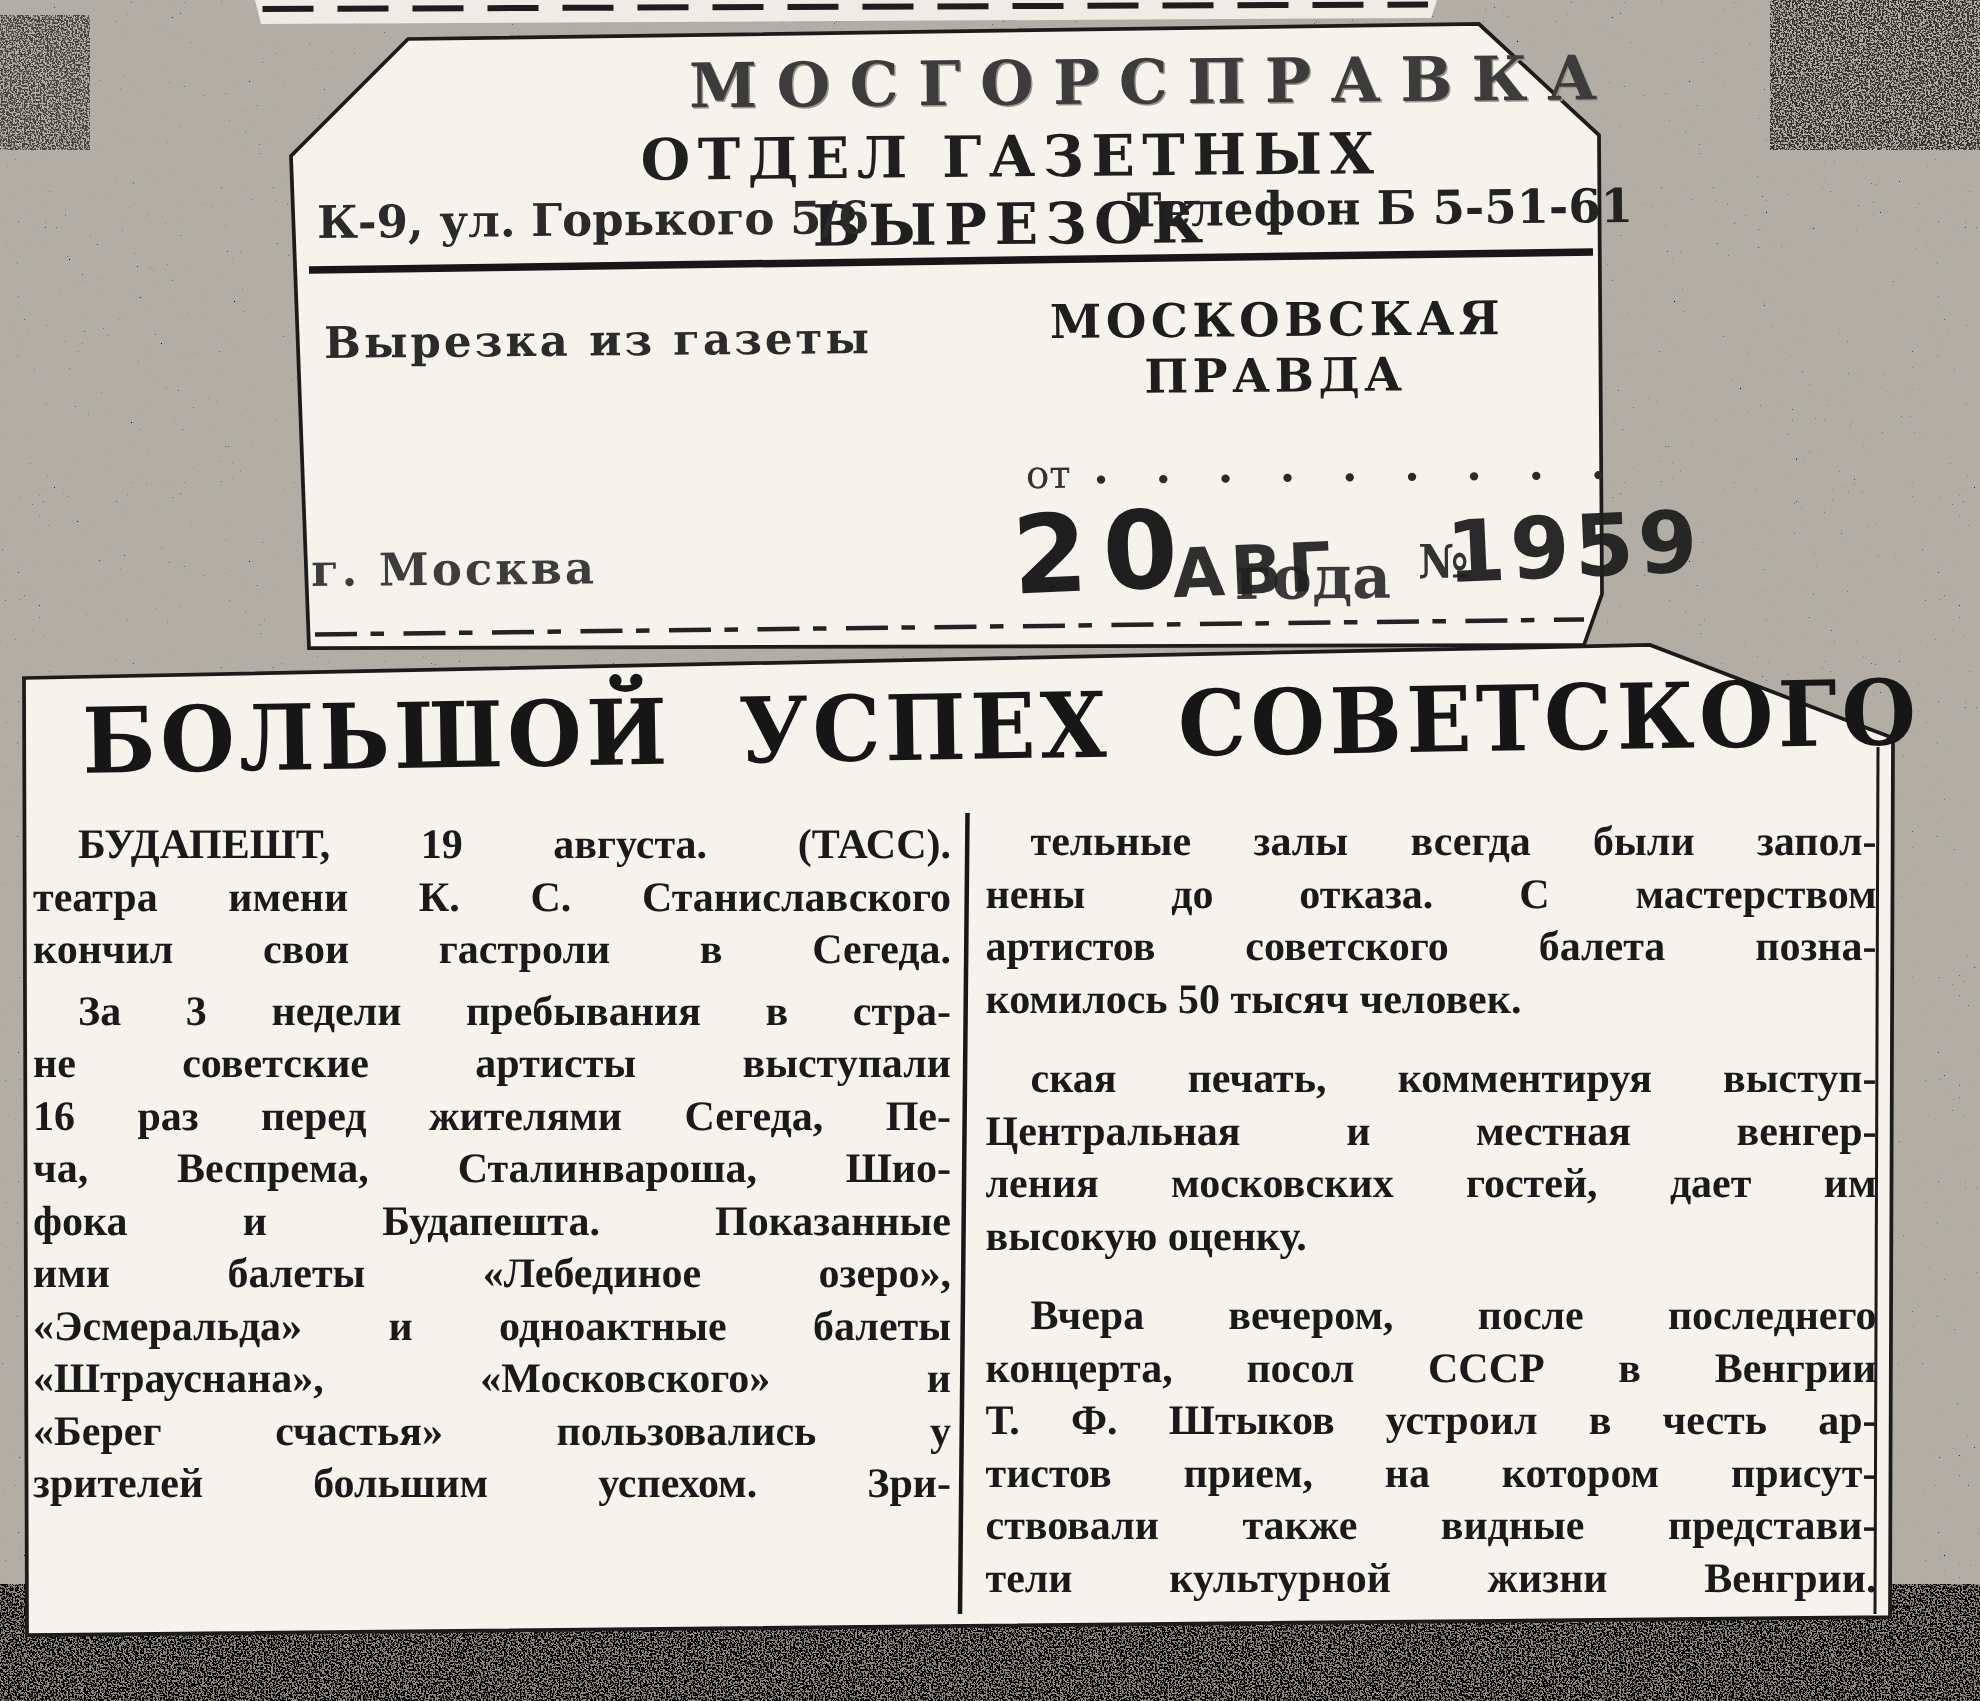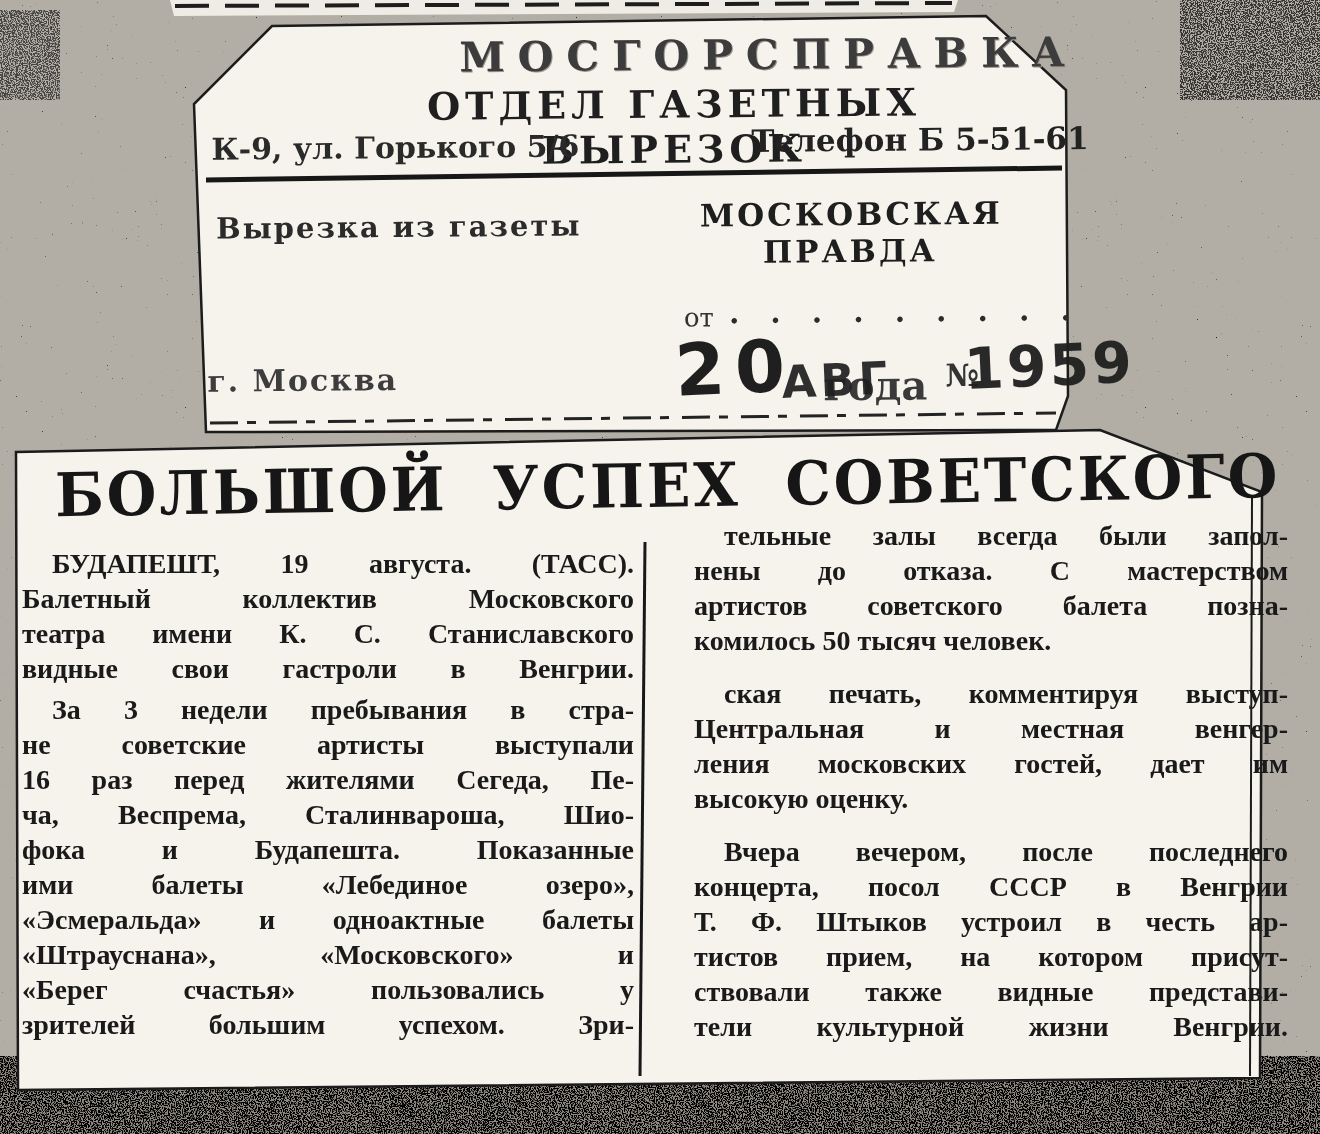--- a/index.html
+++ b/index.html
@@ -38,21 +38,21 @@
   #stamp .year{position:absolute;left:295px;top:20px;font-size:57px;font-weight:bold;letter-spacing:3px;opacity:.95;}
 
   
   #article-layer{position:absolute;left:0;top:0;width:1320px;height:1134px;z-index:3;}
   .headline{left:55px;top:452px;width:1150px;text-align:center;
             font-size:57px;font-weight:bold;letter-spacing:3px;word-spacing:22px;
             transform:rotate(-0.9deg) scaleY(1.06);transform-origin:center;
             color:#161616;white-space:nowrap;}
   .col{font-size:28px;font-weight:bold;line-height:35px;color:#1a1a1a;}
   .col-left{left:22px;top:546px;width:612px;height:540px;overflow:hidden;}
-  .col-right{left:657px;top:518px;width:594px;height:540px;overflow:hidden;margin-left:37px;}
+  .col-right{left:657px;top:544px;width:594px;height:540px;overflow:hidden;}
   .tline{text-align:justify;text-align-last:justify;font-family:Liberation Serif, serif;}
   .tline.lastline{text-align-last:left;}
   .para .tline:first-child{text-indent:30px;}
   .col-left .para + .para{margin-top:6px;}
   .col-right .para + .para{margin-top:18px;}
 
   .overlay{position:absolute;left:0;top:0;z-index:5;pointer-events:none;}
 </style>
 </head>
 <body>
@@ -125,23 +125,22 @@
     </div>
 
     <div class="abs city">г. Москва</div>
   </div>
 
   <div id="article-layer">
     <div class="abs headline">БОЛЬШОЙ УСПЕХ СОВЕТСКОГО БАЛЕТА</div>
     <div class="abs col col-left">
         <div class="para">
           <div class="tline">БУДАПЕШТ, 19 августа. (ТАСС).</div>
-          <div class="tline">Балетный коллектив Московского</div>
           <div class="tline">театра имени К. С. Станиславского</div>
-          <div class="tline">видные свои гастроли в Венгрии.</div>
+          <div class="tline">кончил свои гастроли в Сегеда.</div>
         </div>
         <div class="para">
           <div class="tline">За 3 недели пребывания в стра-</div>
           <div class="tline">не советские артисты выступали</div>
           <div class="tline">16 раз перед жителями Сегеда, Пе-</div>
           <div class="tline">ча, Веспрема, Сталинвароша, Шио-</div>
           <div class="tline">фока и Будапешта. Показанные</div>
           <div class="tline">ими балеты «Лебединое озеро»,</div>
           <div class="tline">«Эсмеральда» и одноактные балеты</div>
           <div class="tline">«Штрауснана», «Московского» и</div>

